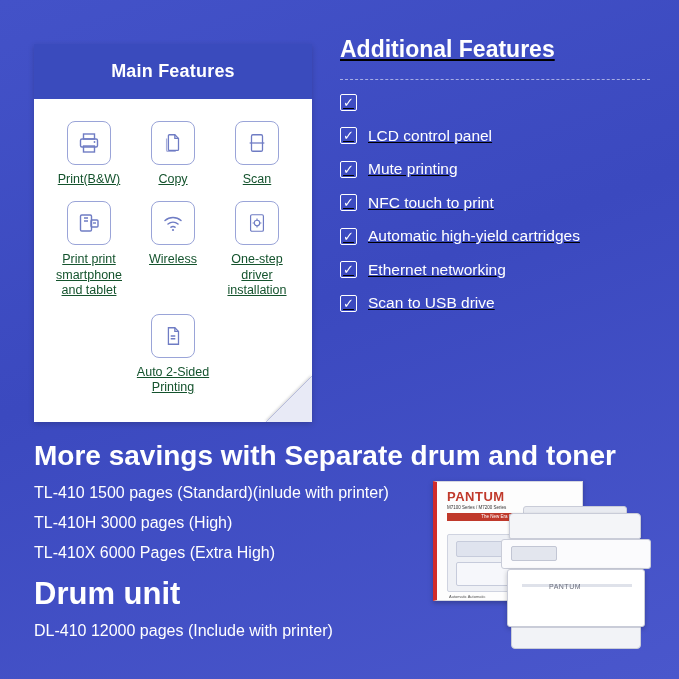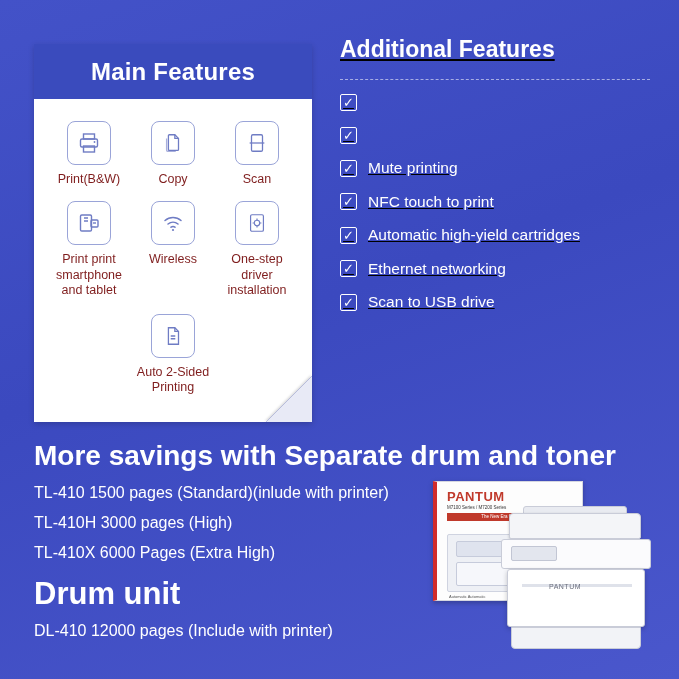--- a/index.html
+++ b/index.html
@@ -24,21 +24,21 @@
     background: #ffffff;
     box-shadow: 0 2px 6px rgba(0,0,0,0.18);
   }
   #main-card-header {
     height: 55px;
     background: #3a4bbd;
     display: flex; align-items: center; justify-content: center;
   }
   #main-card-header .title {
     color: #ffffff;
-    font-size: 24px;
+    font-size: 18px;
     font-weight: bold;
     letter-spacing: .2px;
   }
   #main-card-body {
     padding: 16px 10px 0 10px;
   }
   .feat-row {
     display: flex;
     justify-content: center;
   }
@@ -50,22 +50,23 @@
   .feat .icon-box {
     width: 44px; height: 44px;
     border: 1.6px solid #9aa4d8;
     border-radius: 8px;
     margin: 0 auto 7px auto;
     display: flex; align-items: center; justify-content: center;
     color: #6f7cc4;
   }
   .feat .label {
     font-size: 12.5px;
-    color: #7f1d1d;
+    color: #14532d;
     line-height: 1.22;
+    text-decoration: underline;
   }
   .feat.wide .label { font-size: 12.5px; }
 
   
   #fold {
     position: absolute;
     right: 0; bottom: 0;
     width: 0; height: 0;
     border-left: 46px solid transparent;
     border-bottom: 46px solid #3a4bbd;
@@ -365,20 +366,21 @@
 
   <div id="additional">
     <h2>Additional Features</h2>
     <div class="rule"></div>
 
     <div class="check-item">
       <span class="cbox">✓</span>
     </div>
     <div class="check-item">
       <span class="cbox">✓</span>
+      <span class="ctext">LCD control panel</span>
     </div>
     <div class="check-item">
       <span class="cbox">✓</span>
       <span class="ctext">Mute printing</span>
     </div>
     <div class="check-item">
       <span class="cbox">✓</span>
       <span class="ctext">NFC touch to print</span>
     </div>
     <div class="check-item">

